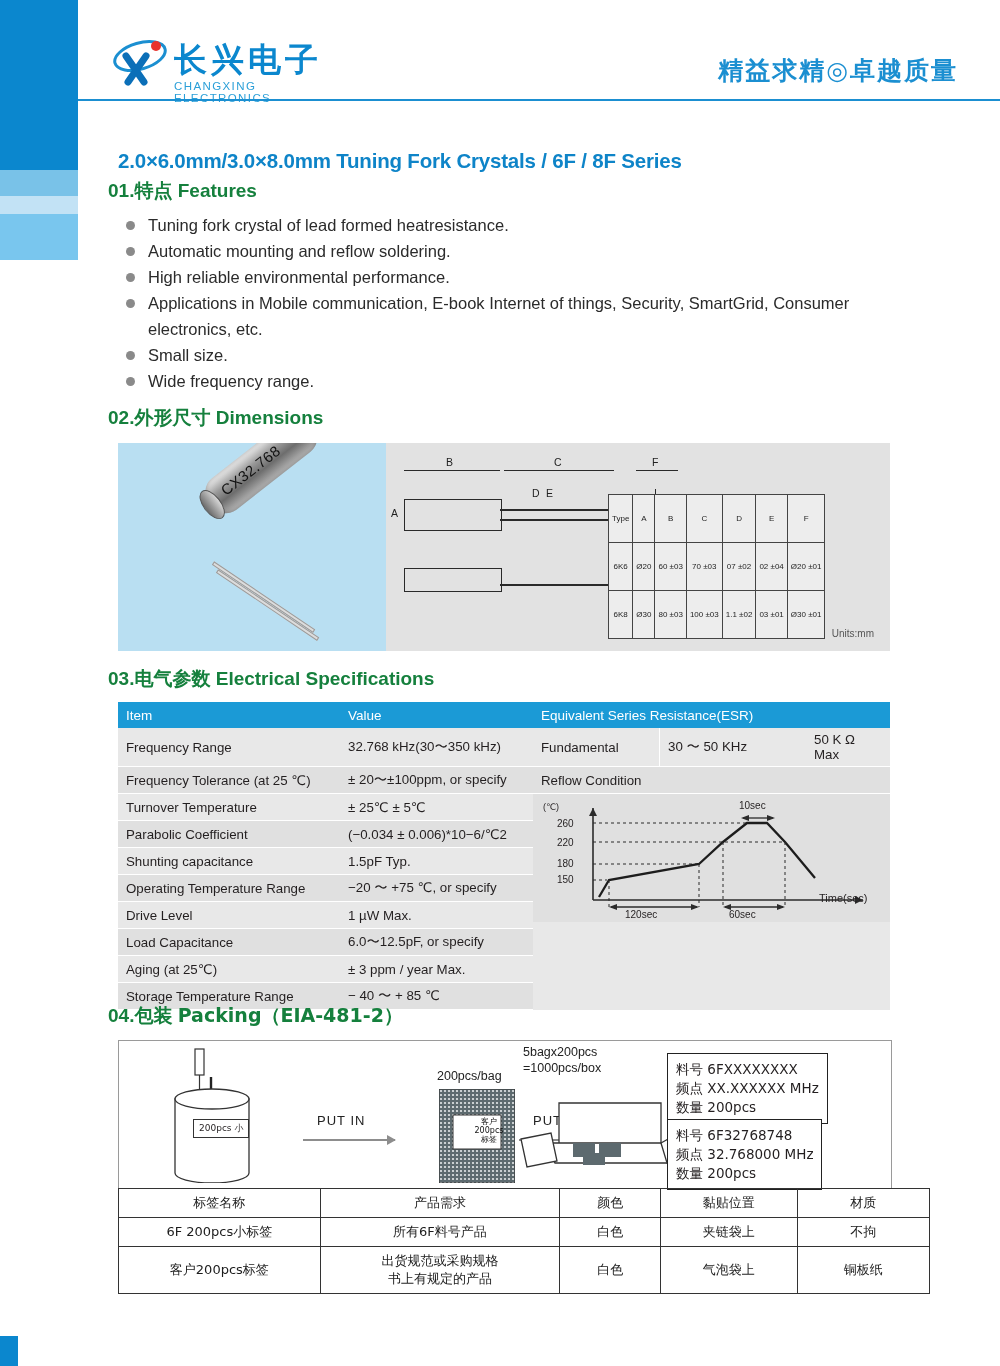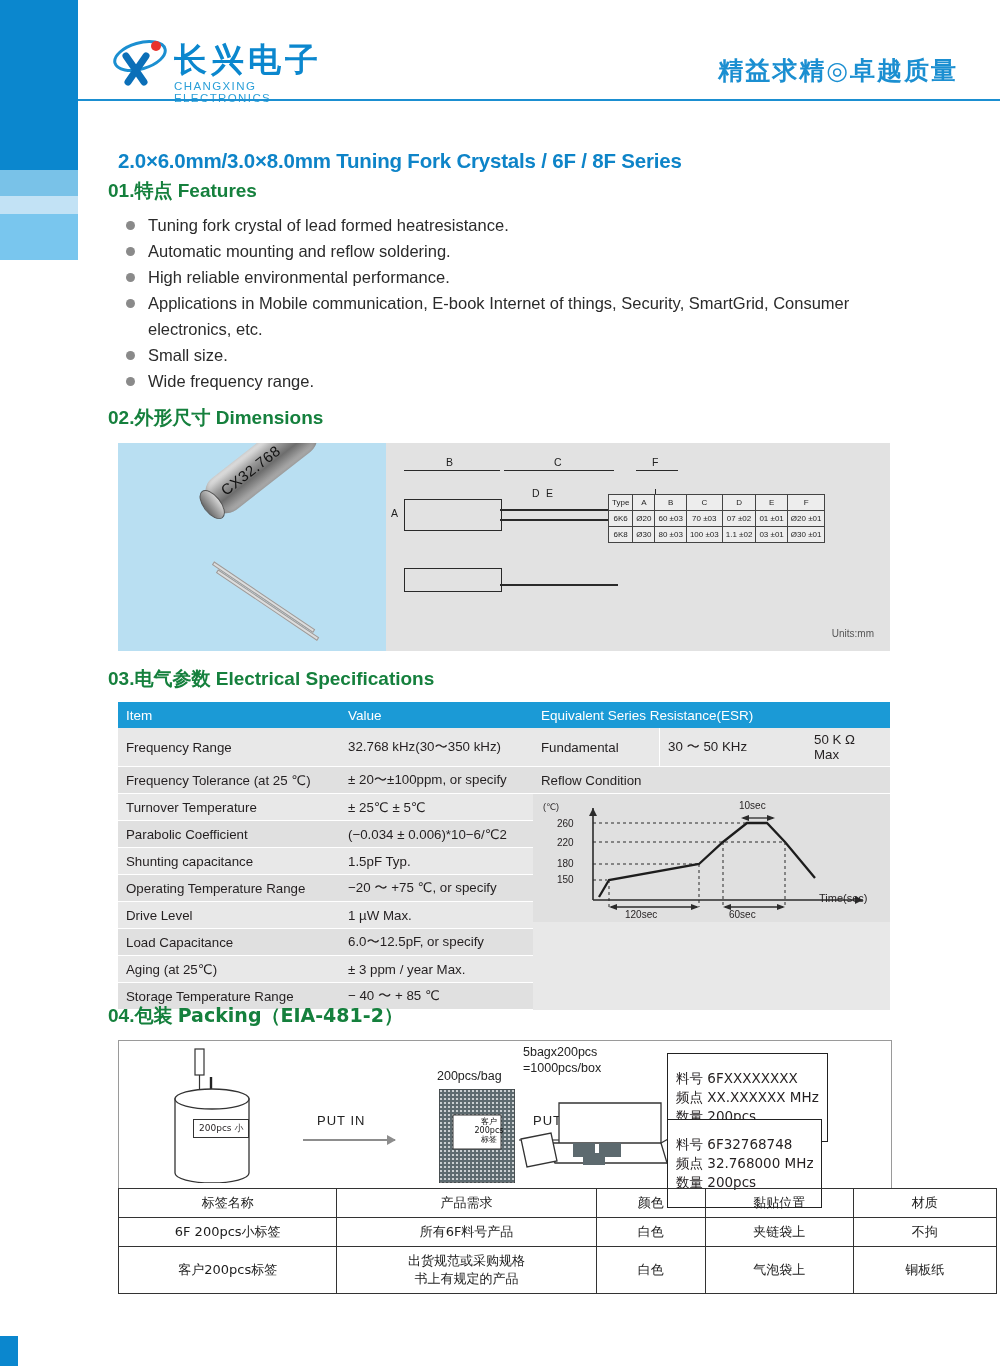--- a/index.html
+++ b/index.html
@@ -57,21 +57,21 @@
 
   
   .body-rect{position:absolute;border:1.4px solid #2a2a2a;background:#e2e2e2;}
   .dline{position:absolute;background:#2a2a2a;}
   .dlbl{position:absolute;font-size:10.5px;color:#222;}
   .circ{position:absolute;border:2px solid #222;border-radius:50%;}
 
   
   .dimtab{position:absolute;left:608px;top:494px;border-collapse:collapse;
     font-size:8px;color:#1e1e1e;background:#ededed;}
-  .dimtab td,.dimtab th{border:1px solid #444;padding:2px 3px;text-align:center;
+  .dimtab td,.dimtab th{border:1px solid #444;padding:18px 3px;text-align:center;
     font-weight:normal;white-space:nowrap;line-height:11px;}
   .dimtab th{font-weight:normal;}
 
   
   .spec{position:absolute;left:118px;top:702px;width:648px;font-size:13.3px;}
   .spec table{border-collapse:collapse;width:100%;table-layout:fixed;}
   .spec td,.spec th{padding:4px 8px;text-align:left;font-weight:normal;height:18px;vertical-align:middle;}
   .hdr{background:#1b9ad6;color:#fff;font-size:13.5px;}
   .cell{background:#e8e8e8;border-bottom:1px solid #fff;}
   .cell-alt{background:#e0e0e0;border-bottom:1px solid #fff;}
@@ -82,24 +82,24 @@
   .reflow{position:relative;width:100%;height:128px;background:#e0e0e0;}
 
   
   .pack-panel{position:absolute;left:118px;top:1040px;width:772px;height:148px;background:#fff;
     border:1px solid #9a9a9a;border-bottom:none;}
   .pk-lbl{position:absolute;font-size:12.5px;color:#222;font-family:"Liberation Sans",sans-serif;}
   .putin{position:absolute;font-size:13px;letter-spacing:1px;color:#222;}
   .arrow{position:absolute;height:2px;background:#8d8d8d;}
   .arrow:after{content:"";position:absolute;right:-1px;top:-4px;border-left:9px solid #8d8d8d;
     border-top:5px solid transparent;border-bottom:5px solid transparent;}
-  .labelbox{position:absolute;border:1.4px solid #222;background:#fff;padding:15px 8px;
+  .labelbox{position:absolute;border:1.4px solid #222;background:#fff;padding:6px 8px;
     font-size:13.5px;line-height:19px;font-family:"DejaVu Sans",sans-serif;white-space:nowrap;}
 
-  .ptab{position:absolute;left:118px;top:1188px;width:879px;border-collapse:collapse;
+  .ptab{position:absolute;left:118px;top:1188px;width:812px;border-collapse:collapse;
     font-size:13px;font-family:"DejaVu Sans",sans-serif;}
   .ptab td{border:1.2px solid #333;text-align:center;padding:5px 4px;color:#1c1c1c;line-height:18px;}
   .bl-corner{position:absolute;left:0;bottom:0;width:18px;height:30px;background:#0b87ce;}
 </style>
 </head>
 <body>
 
 <div class="page">
 
   <div class="edge-bar"></div>
@@ -186,21 +186,21 @@
       <th>D</th>
       <th>E</th>
       <th>F</th>
     </tr>
     <tr>
       <td>6K6</td>
       <td>Ø20</td>
       <td>60 ±03</td>
       <td>70 ±03</td>
       <td>07 ±02</td>
-      <td>01 ±01</td>
+      <td>02 ±04</td>
       <td>Ø20 ±01</td>
     </tr>
     <tr>
       <td>6K8</td>
       <td>Ø30</td>
       <td>80 ±03</td>
       <td>100 ±03</td>
       <td>1.1 ±02</td>
       <td>03 ±01</td>
       <td>Ø30 ±01</td>

